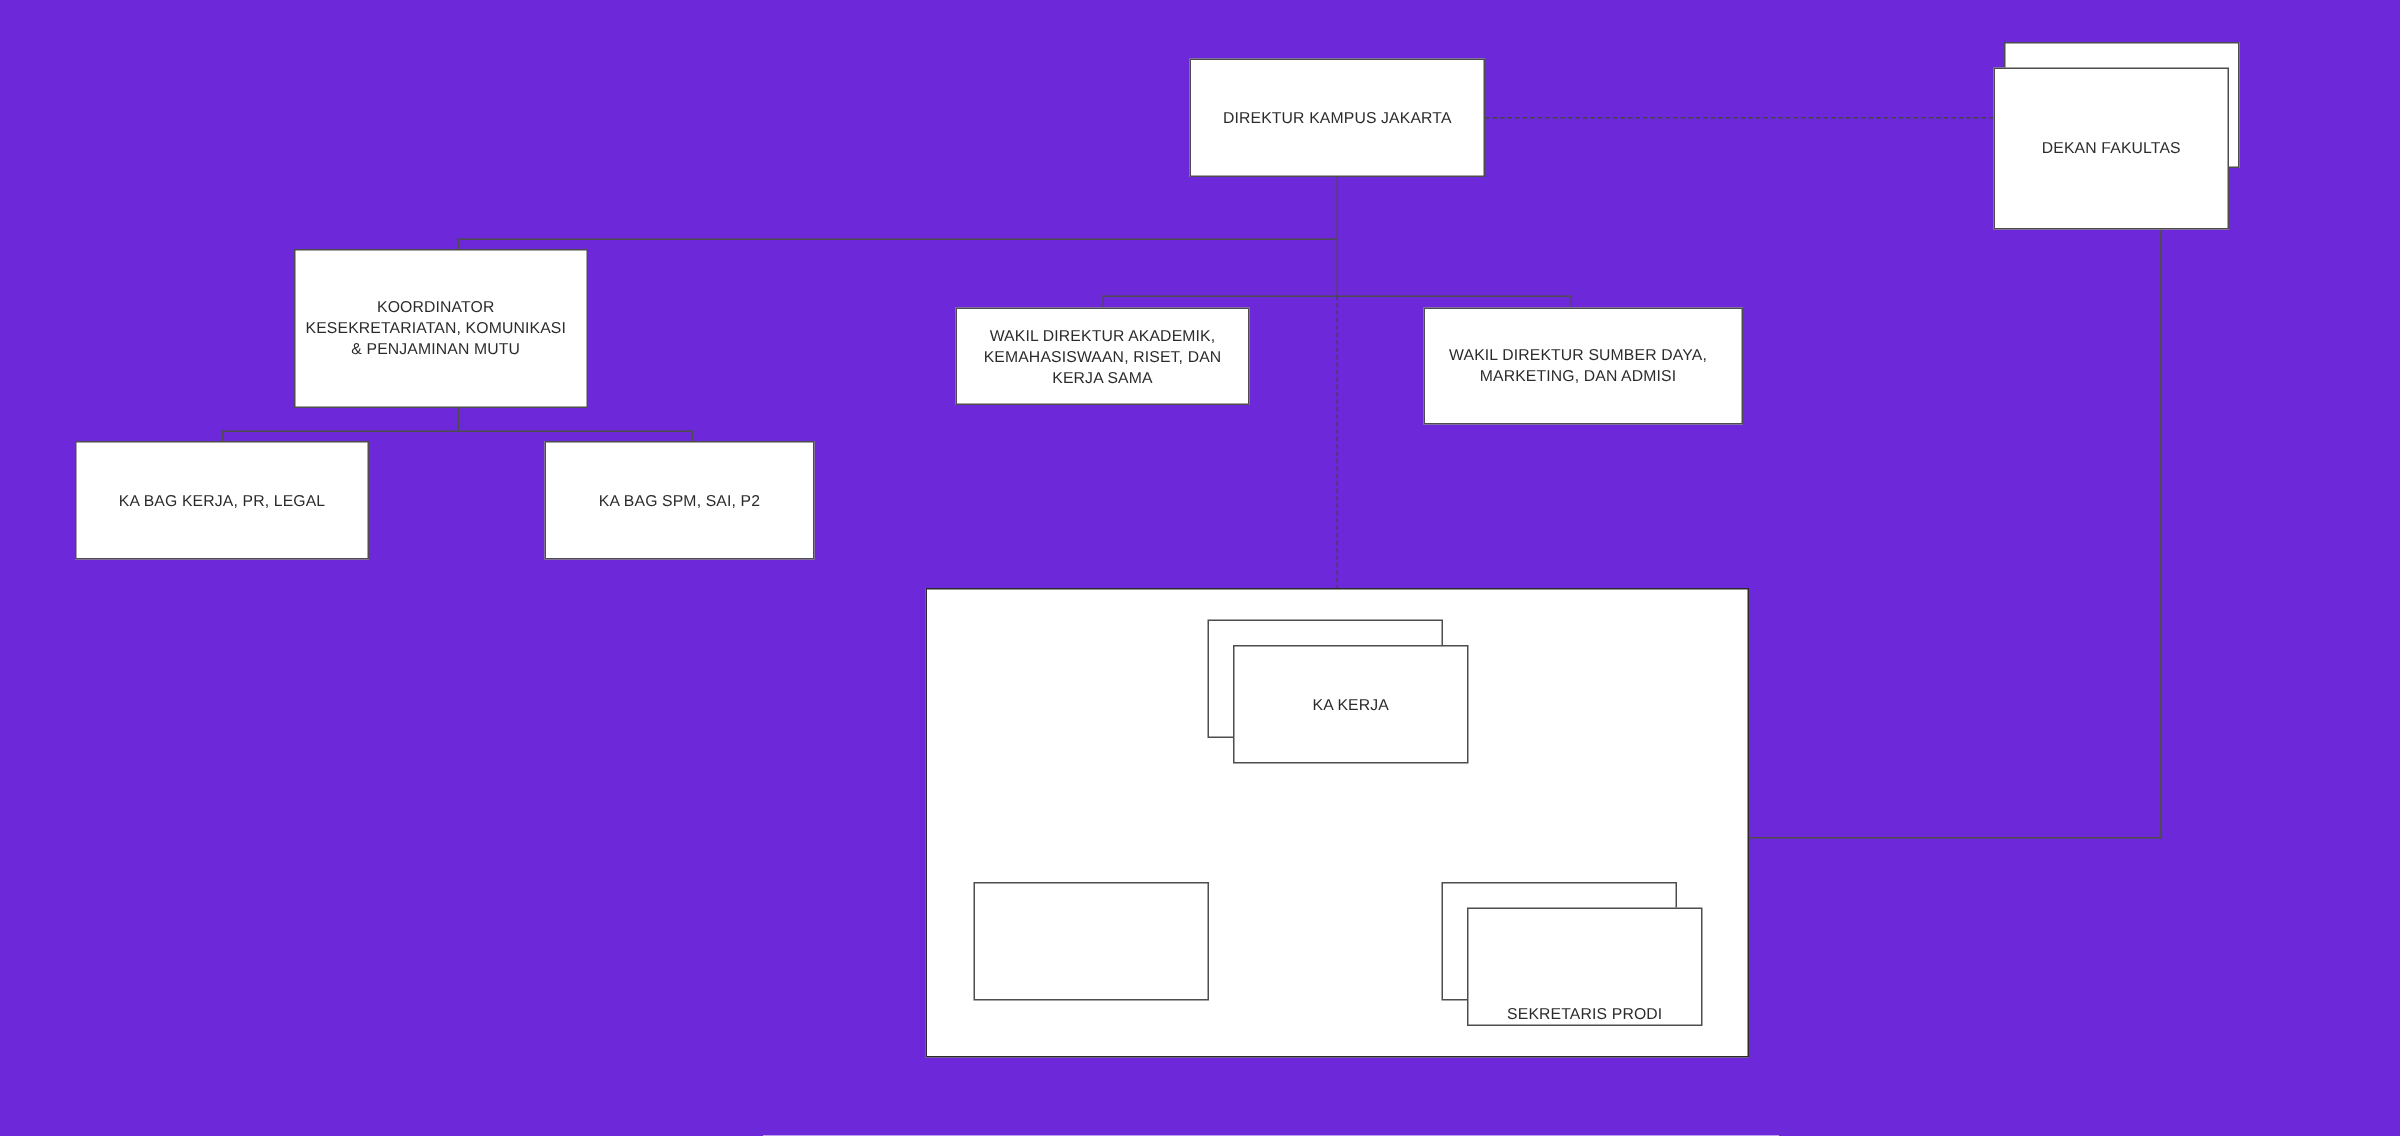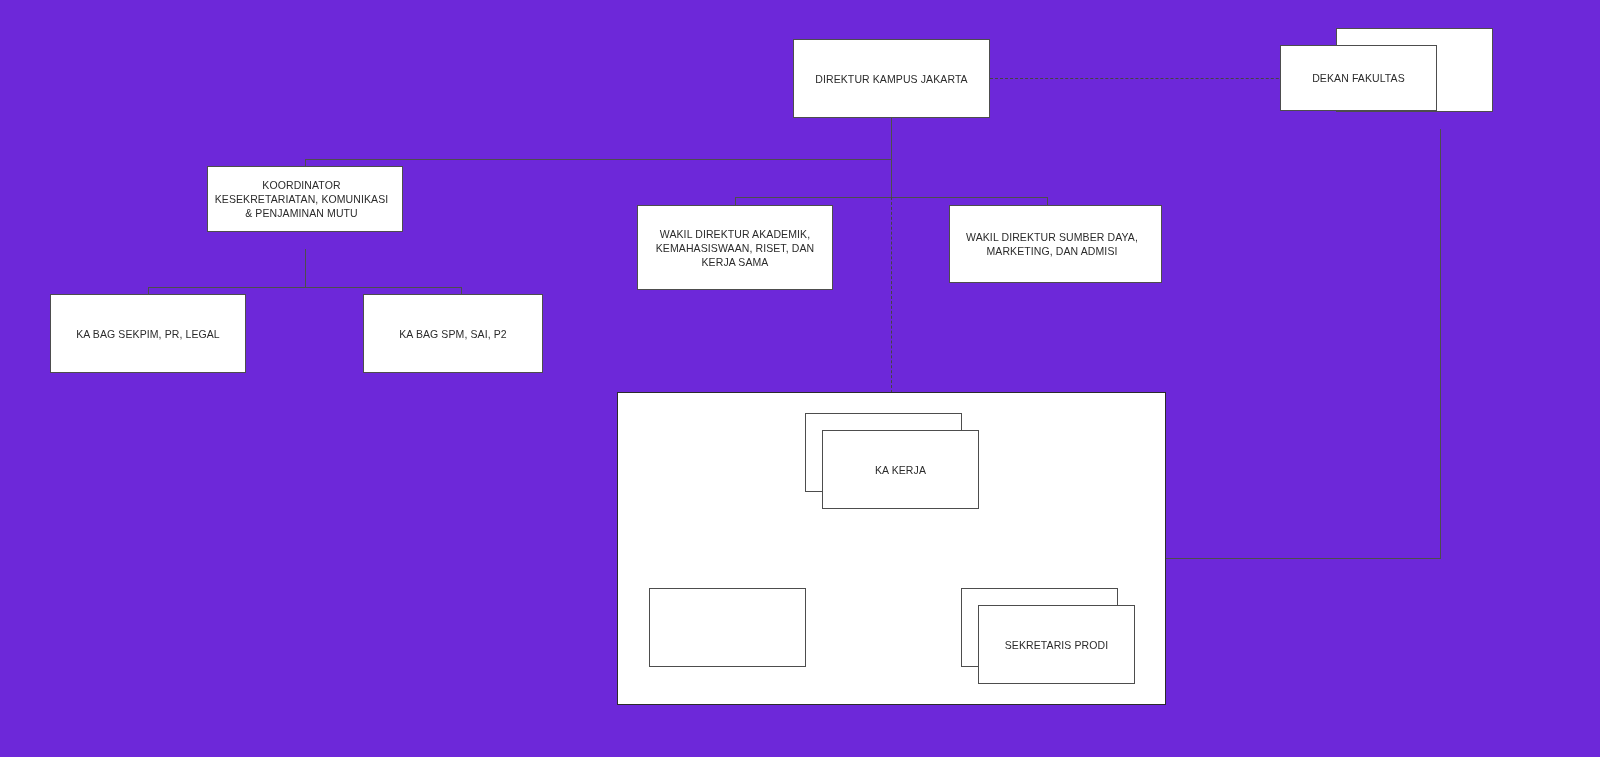--- a/index.html
+++ b/index.html
@@ -110,54 +110,54 @@
   <div class="ln v" style="left:891px; top:509px; height:89px;"></div>
   <div class="ln h" style="left:735px; top:598px; width:313px;"></div>
   <div class="ln v" style="left:735px; top:598px; height:8px;"></div>
   <div class="ln v" style="left:1047px; top:598px; height:8px;"></div>
 
   <div class="node" id="n-direktur" style="left: 793px; top: 39px; width: 197px; height: 79px;">
     <span class="lbl">DIREKTUR KAMPUS JAKARTA</span>
   </div>
 
   <div class="stack-back" id="b-dekan" style="left: 1336px; top: 28px; width: 157px; height: 84px;"></div>
-  <div class="node" id="n-dekan" style="left: 1280px; top: 45px; width: 157px; height: 66px;">
+  <div class="node" id="n-dekan" style="left: 1329px; top: 45px; width: 157px; height: 108px;">
     <span class="lbl">DEKAN FAKULTAS</span>
   </div>
 
-  <div class="node overflow" id="n-koordinator" style="left: 207px; top: 166px; width: 196px; height: 66px;">
+  <div class="node overflow" id="n-koordinator" style="left: 196px; top: 166px; width: 196px; height: 106px;">
     <span class="lbl">KOORDINATOR
 KESEKRETARIATAN, KOMUNIKASI
 &amp; PENJAMINAN MUTU</span>
   </div>
 
-  <div class="node" id="n-wakil-akademik" style="left: 637px; top: 205px; width: 196px; height: 85px;">
+  <div class="node" id="n-wakil-akademik" style="left: 637px; top: 205px; width: 196px; height: 65px;">
     <span class="lbl">WAKIL DIREKTUR AKADEMIK,
 KEMAHASISWAAN, RISET, DAN
 KERJA SAMA</span>
   </div>
 
   <div class="node overflow" id="n-wakil-sumberdaya" style="left: 949px; top: 205px; width: 213px; height: 78px;">
     <span class="lbl">WAKIL DIREKTUR SUMBER DAYA,
 MARKETING, DAN ADMISI</span>
   </div>
 
   <div class="node" id="n-ka-bag-sekpim" style="left: 50px; top: 294px; width: 196px; height: 79px;">
-    <span class="lbl">KA BAG SEKPIM, PR, LEGAL</span>
+    <span class="lbl">KA BAG KERJA, PR, LEGAL</span>
   </div>
 
   <div class="node" id="n-ka-bag-spm" style="left: 363px; top: 294px; width: 180px; height: 79px;">
     <span class="lbl">KA BAG SPM, SAI, P2</span>
   </div>
 
   <div class="stack-back" id="b-ka-prodi" style="left: 805px; top: 413px; width: 157px; height: 79px;"></div>
   <div class="node" id="n-ka-prodi" style="left: 822px; top: 430px; width: 157px; height: 79px;">
     <span class="lbl">KA KERJA</span>
   </div>
 
   <div class="stack-back" id="b-dosen" style="left: 649px; top: 588px; width: 157px; height: 79px;"></div>
 
   <div class="stack-back" id="b-sekretaris" style="left: 961px; top: 588px; width: 157px; height: 79px;"></div>
-  <div class="node" id="n-sekretaris" style="left: 978px; top: 605px; width: 157px; height: 79px;">
+  <div class="node" id="n-sekretaris" style="left: 978px; top: 605px; width: 157px; height: 79px; align-items: flex-end;">
     <span class="lbl">SEKRETARIS PRODI</span>
   </div>
 
 </div>
 
 </body></html>

